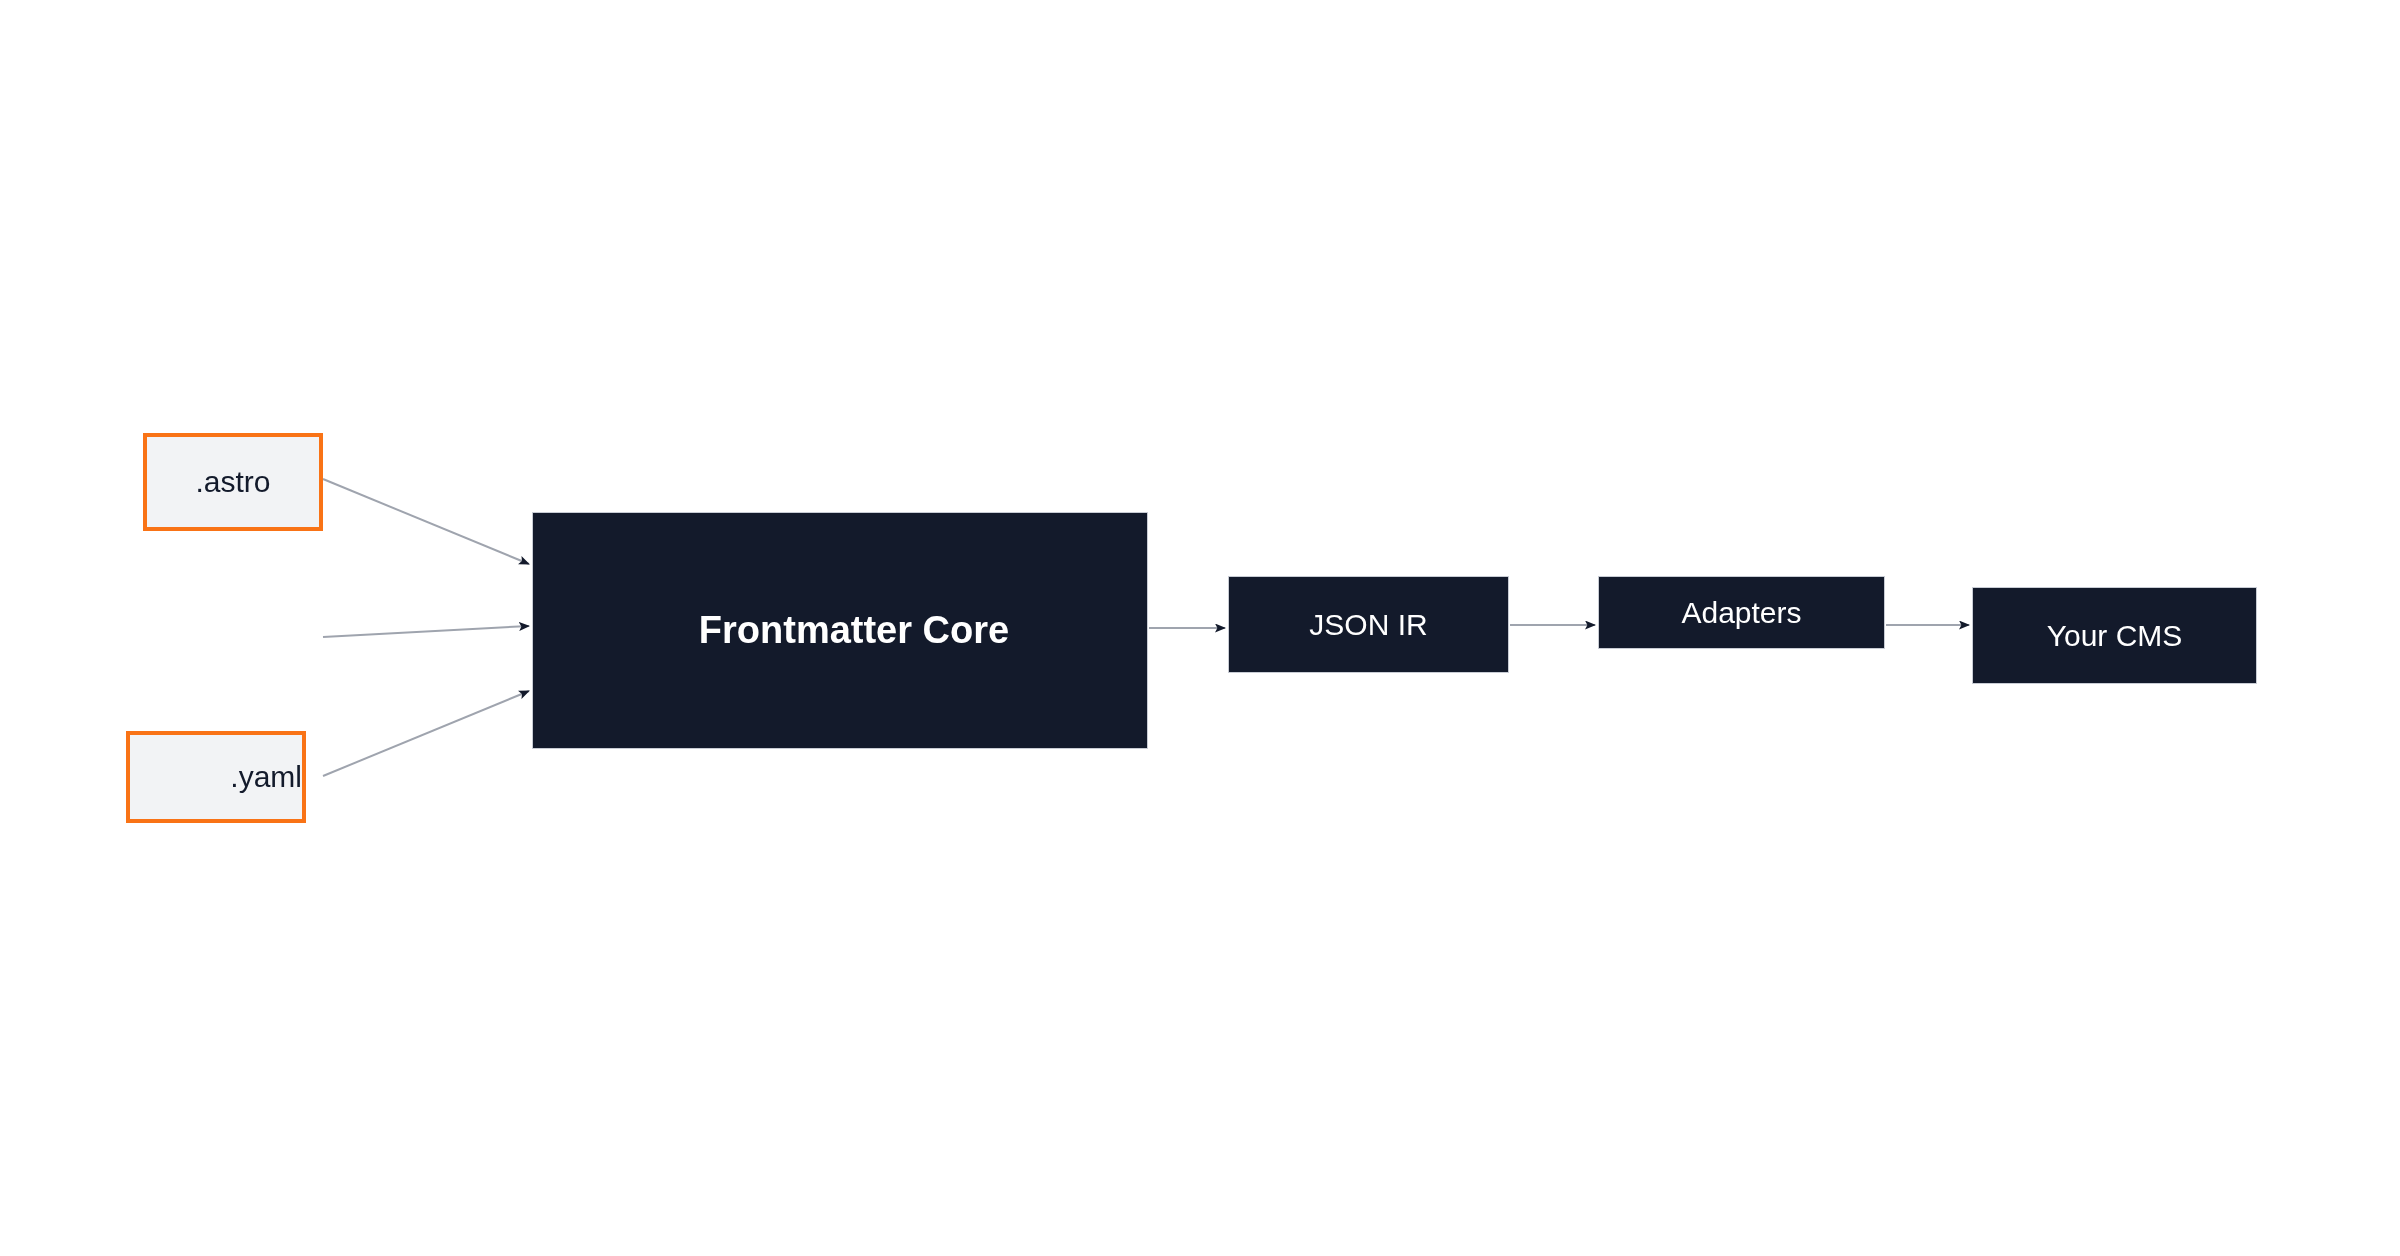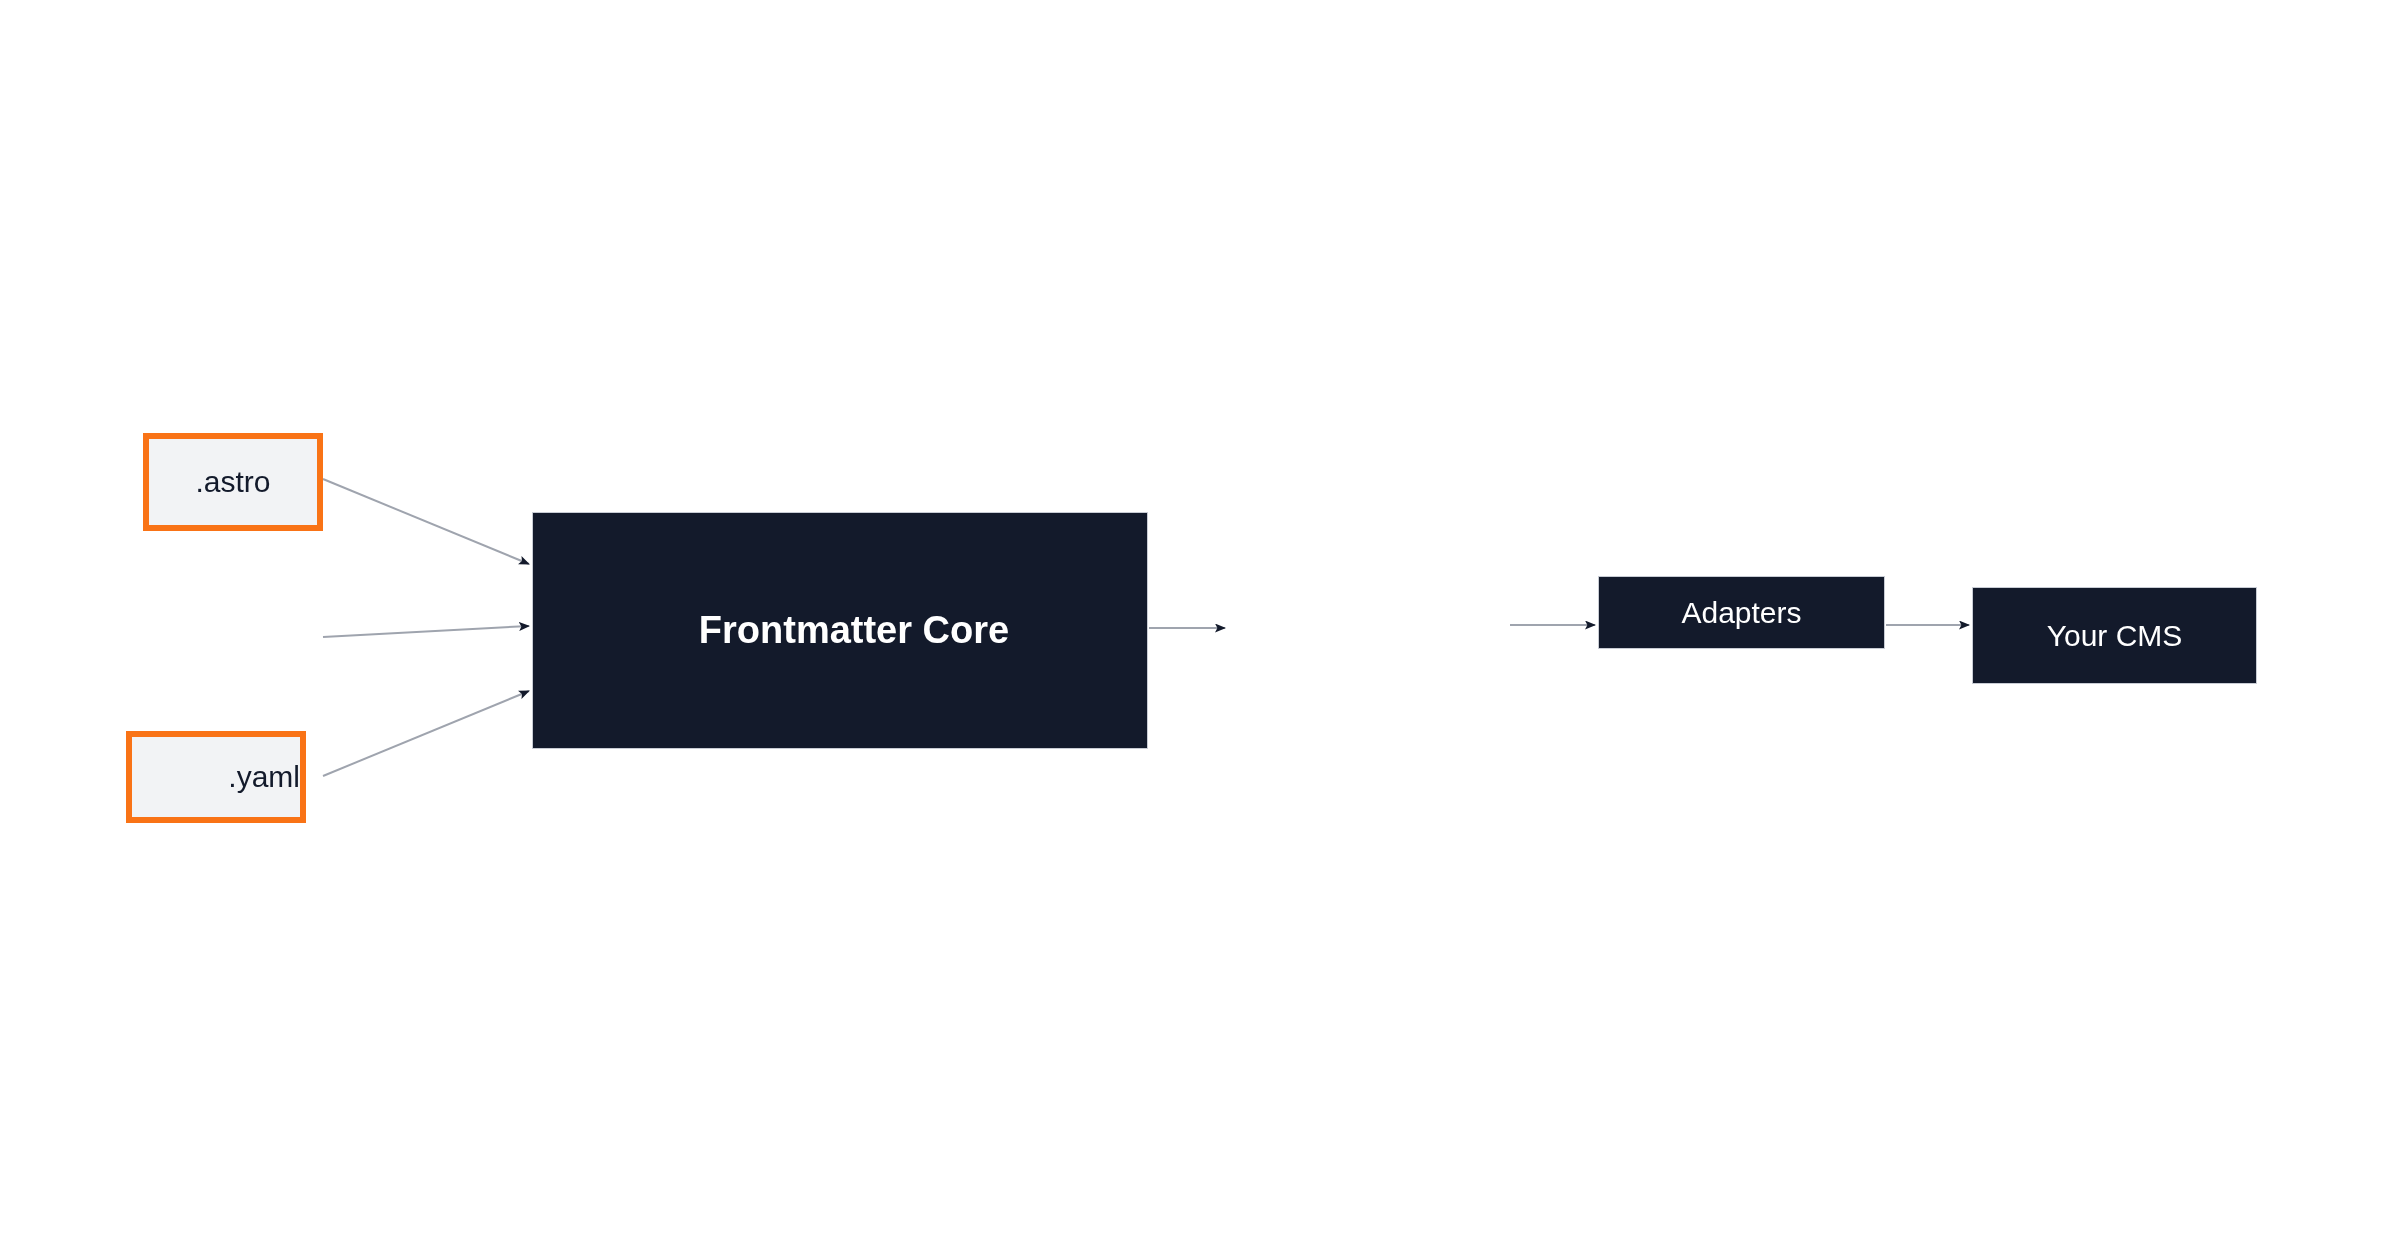--- a/index.html
+++ b/index.html
@@ -32,21 +32,21 @@
     display: flex;
     align-items: center;
     justify-content: center;
     box-sizing: border-box;
     text-align: center;
     line-height: 1.2;
     white-space: nowrap;
   }
   .node-input {
     background: #f2f3f5;
-    border: 6px solid #f97316;
+    border: 4px solid #f97316;
     color: #131a2b;
     font-size: 30px;
     font-weight: 400;
   }
   .node-dark {
     background: #131a2b;
     border: 1px solid #c8ccd4;
     color: #ffffff;
     font-size: 30px;
     font-weight: 400;
@@ -96,20 +96,23 @@
 
 
   <div class="node node-input" id="node-yaml">
     <span>.yaml</span>
   </div>
 
   <div class="node node-core" id="node-core">
     <span>Frontmatter Core</span>
   </div>
 
+  <div class="node node-dark" id="node-jsonir">
+    <span>JSON IR</span>
+  </div>
 
   <div class="node node-dark" id="node-adapters">
     <span>Adapters</span>
   </div>
 
   <div class="node node-dark" id="node-cms">
     <span>Your CMS</span>
   </div>
 
 </div>

